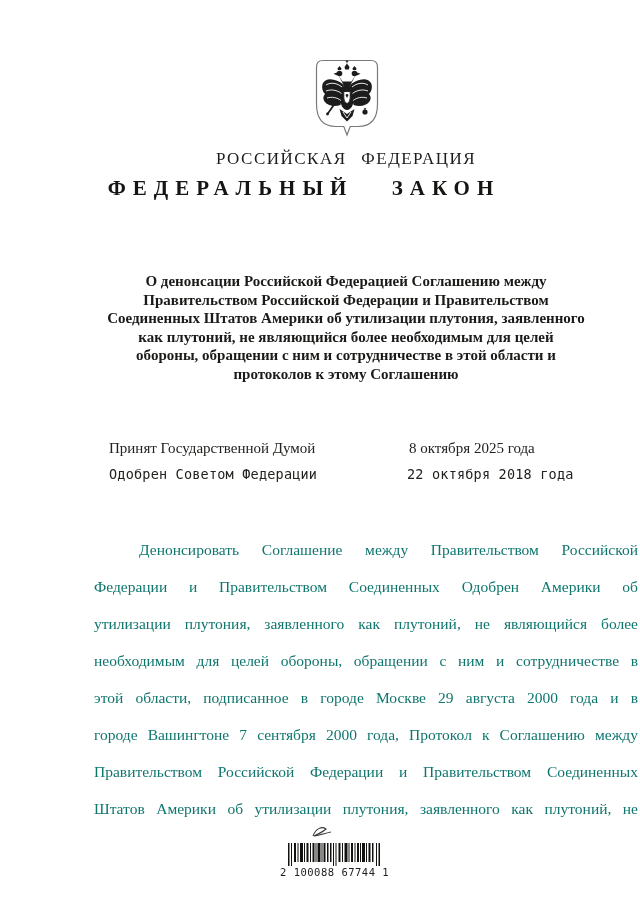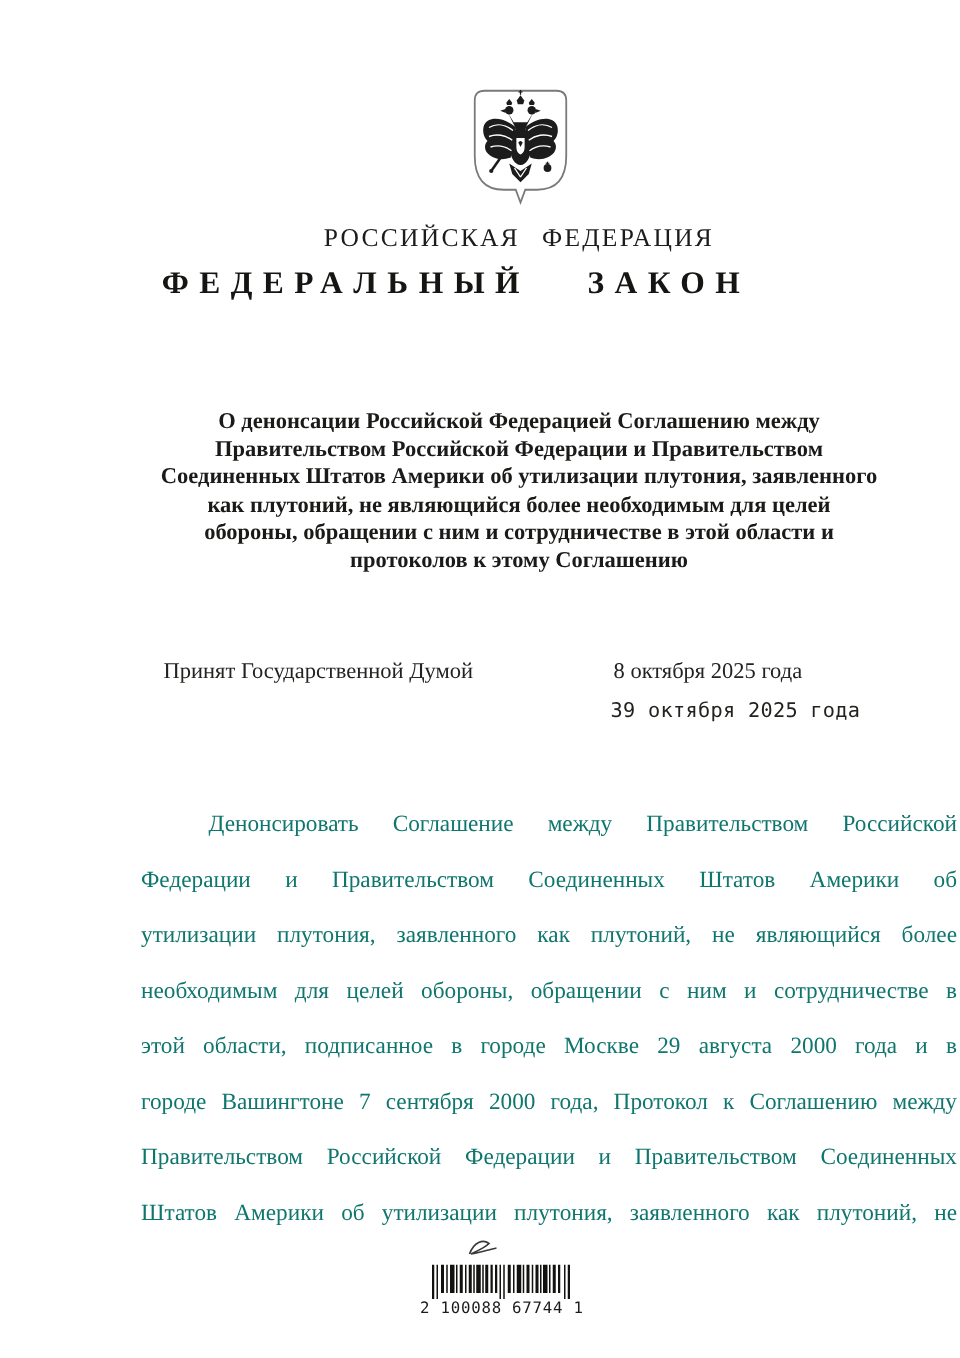--- a/index.html
+++ b/index.html
@@ -126,25 +126,26 @@
     <div>О денонсации Российской Федерацией Соглашению между</div>
     <div>Правительством Российской Федерации и Правительством</div>
     <div>Соединенных Штатов Америки об утилизации плутония, заявленного</div>
     <div>как плутоний, не являющийся более необходимым для целей</div>
     <div>обороны, обращении с ним и сотрудничестве в этой области и</div>
     <div>протоколов к этому Соглашению</div>
   </div>
 
   <div class="adopt-label-serif">Принят Государственной Думой</div>
   <div class="adopt-date-serif">8 октября 2025 года</div>
-  <div class="adopt-date-mono">39 октября 2025 года</div>
+  <div class="adopt-label-mono">Одобрен Советом Федерации</div>
+  <div class="adopt-date-mono">22 октября 2018 года</div>
 
   <div class="body-text">
     <div class="body-line indent">Денонсировать Соглашение между Правительством Российской</div>
-    <div class="body-line">Федерации и Правительством Соединенных Штатов Америки об</div>
+    <div class="body-line">Федерации и Правительством Соединенных Одобрен Америки об</div>
     <div class="body-line">утилизации плутония, заявленного как плутоний, не являющийся более</div>
     <div class="body-line">необходимым для целей обороны, обращении с ним и сотрудничестве в</div>
     <div class="body-line">этой области, подписанное в городе Москве 29 августа 2000 года и в</div>
     <div class="body-line">городе Вашингтоне 7 сентября 2000 года, Протокол к Соглашению между</div>
     <div class="body-line">Правительством Российской Федерации и Правительством Соединенных</div>
     <div class="body-line">Штатов Америки об утилизации плутония, заявленного как плутоний, не</div>
   </div>
 
   <div class="scribble">
     <svg viewBox="0 0 24 16" width="24" height="16" xmlns="http://www.w3.org/2000/svg">

